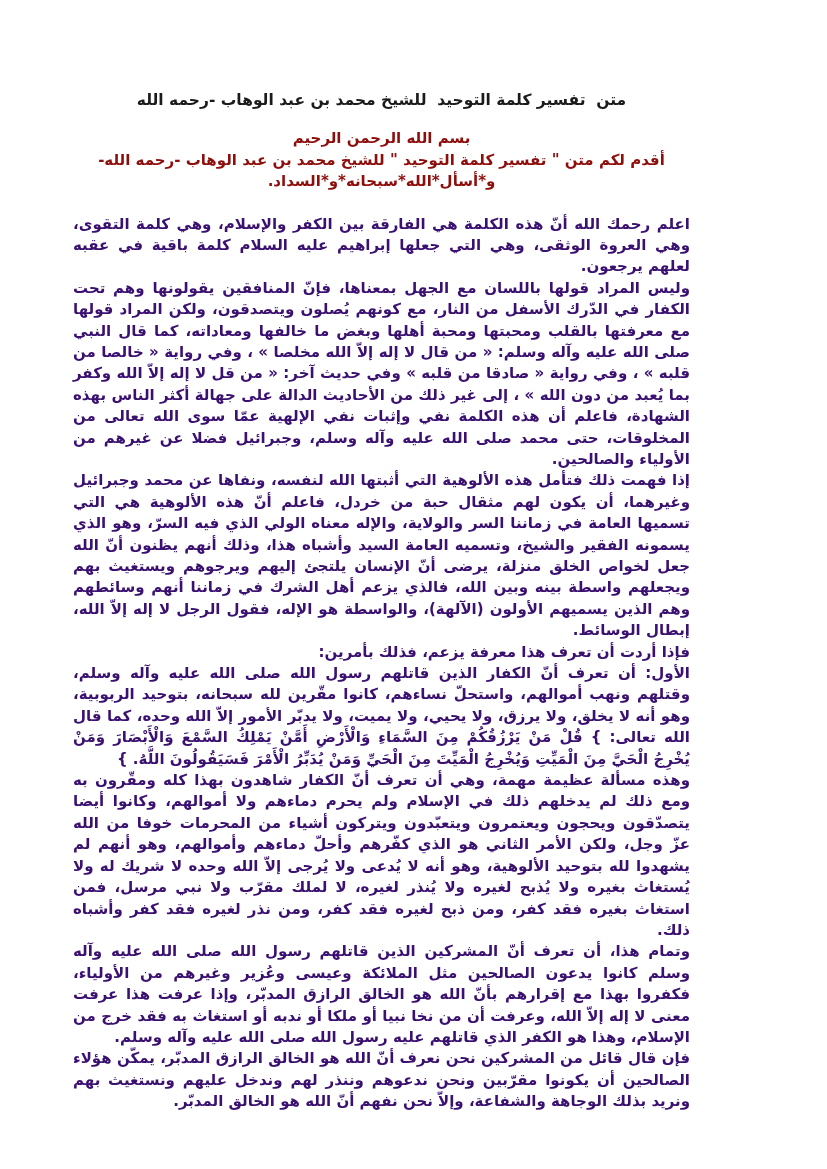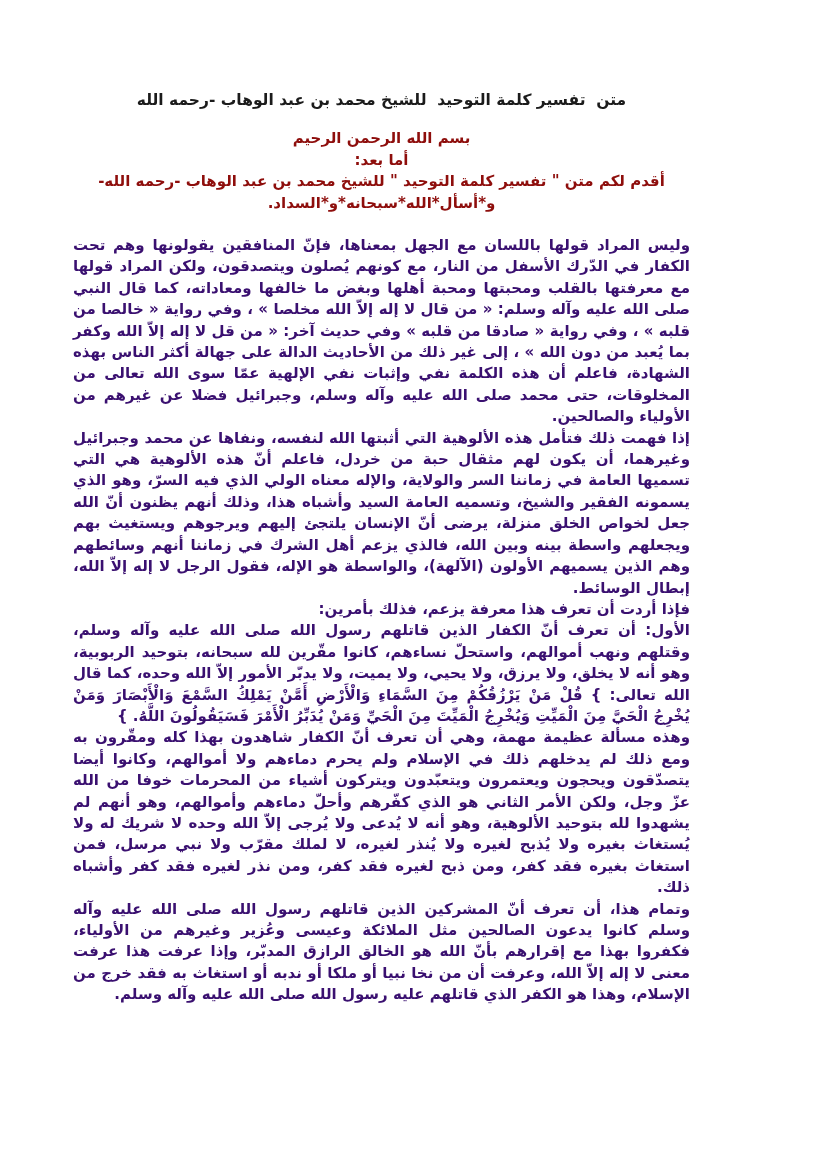--- a/index.html
+++ b/index.html
@@ -54,26 +54,27 @@
   }
 </style>
 </head>
 <body>
 
 <div class="page">
   <h1 class="doc-title">متن  تفسير كلمة التوحيد  للشيخ محمد بن عبد الوهاب -رحمه الله</h1>
 
   <div class="intro">
       <p>بسم الله الرحمن الرحيم</p>
-      <p>أما بعد:</p>
       <p>أقدم لكم متن " تفسير كلمة التوحيد " للشيخ محمد بن عبد الوهاب -رحمه الله-</p>
       <p>و*أسأل*الله*سبحانه*و*السداد.</p>
     </div>
 
   <div class="body-text">
+      <p>اعلم رحمك الله أنّ هذه الكلمة هي الفارقة بين الكفر والإسلام، وهي كلمة التقوى، وهي العروة الوثقى، وهي التي جعلها إبراهيم عليه السلام كلمة باقية في عقبه لعلهم يرجعون.</p>
       <p>وليس المراد قولها باللسان مع الجهل بمعناها، فإنّ المنافقين يقولونها وهم تحت الكفار في الدّرك الأسفل من النار، مع كونهم يُصلون ويتصدقون، ولكن المراد قولها مع معرفتها بالقلب ومحبتها ومحبة أهلها وبغض ما خالفها ومعاداته، كما قال النبي صلى الله عليه وآله وسلم: « من قال لا إله إلاّ الله مخلصا » ، وفي رواية « خالصا من قلبه » ، وفي رواية « صادقا من قلبه » وفي حديث آخر: « من قل لا إله إلاّ الله وكفر بما يُعبد من دون الله » ، إلى غير ذلك من الأحاديث الدالة على جهالة أكثر الناس بهذه الشهادة، فاعلم أن هذه الكلمة نفي وإثبات نفي الإلهية عمّا سوى الله تعالى من المخلوقات، حتى محمد صلى الله عليه وآله وسلم، وجبرائيل فضلا عن غيرهم من الأولياء والصالحين.</p>
       <p>إذا فهمت ذلك فتأمل هذه الألوهية التي أثبتها الله لنفسه، ونفاها عن محمد وجبرائيل وغيرهما، أن يكون لهم مثقال حبة من خردل، فاعلم أنّ هذه الألوهية هي التي تسميها العامة في زماننا السر والولاية، والإله معناه الولي الذي فيه السرّ، وهو الذي يسمونه الفقير والشيخ، وتسميه العامة السيد وأشباه هذا، وذلك أنهم يظنون أنّ الله جعل لخواص الخلق منزلة، يرضى أنّ الإنسان يلتجئ إليهم ويرجوهم ويستغيث بهم ويجعلهم واسطة بينه وبين الله، فالذي يزعم أهل الشرك في زماننا أنهم وسائطهم وهم الذين يسميهم الأولون (الآلهة)، والواسطة هو الإله، فقول الرجل لا إله إلاّ الله، إبطال الوسائط.</p>
       <p>فإذا أردت أن تعرف هذا معرفة يزعم، فذلك بأمرين:</p>
       <p>الأول: أن تعرف أنّ الكفار الذين قاتلهم رسول الله صلى الله عليه وآله وسلم، وقتلهم ونهب أموالهم، واستحلّ نساءهم، كانوا مقّرين لله سبحانه، بتوحيد الربوبية، وهو أنه لا يخلق، ولا يرزق، ولا يحيي، ولا يميت، ولا يدبّر الأمور إلاّ الله وحده، كما قال الله تعالى: } قُلْ مَنْ يَرْزُقُكُمْ مِنَ السَّمَاءِ وَالْأَرْضِ أَمَّنْ يَمْلِكُ السَّمْعَ وَالْأَبْصَارَ وَمَنْ يُخْرِجُ الْحَيَّ مِنَ الْمَيِّتِ وَيُخْرِجُ الْمَيِّتَ مِنَ الْحَيِّ وَمَنْ يُدَبِّرُ الْأَمْرَ فَسَيَقُولُونَ اللَّهُ. }</p>
       <p>وهذه مسألة عظيمة مهمة، وهي أن تعرف أنّ الكفار شاهدون بهذا كله ومقّرون به ومع ذلك لم يدخلهم ذلك في الإسلام ولم يحرم دماءهم ولا أموالهم، وكانوا أيضا يتصدّقون ويحجون ويعتمرون ويتعبّدون ويتركون أشياء من المحرمات خوفا من الله عزّ وجل، ولكن الأمر الثاني هو الذي كفّرهم وأحلّ دماءهم وأموالهم، وهو أنهم لم يشهدوا لله بتوحيد الألوهية، وهو أنه لا يُدعى ولا يُرجى إلاّ الله وحده لا شريك له ولا يُستغاث بغيره ولا يُذبح لغيره ولا يُنذر لغيره، لا لملك مقرّب ولا نبي مرسل، فمن استغاث بغيره فقد كفر، ومن ذبح لغيره فقد كفر، ومن نذر لغيره فقد كفر وأشباه ذلك.</p>
       <p>وتمام هذا، أن تعرف أنّ المشركين الذين قاتلهم رسول الله صلى الله عليه وآله وسلم كانوا يدعون الصالحين مثل الملائكة وعيسى وعُزير وغيرهم من الأولياء، فكفروا بهذا مع إقرارهم بأنّ الله هو الخالق الرازق المدبّر، وإذا عرفت هذا عرفت معنى لا إله إلاّ الله، وعرفت أن من نخا نبيا أو ملكا أو ندبه أو استغاث به فقد خرج من الإسلام، وهذا هو الكفر الذي قاتلهم عليه رسول الله صلى الله عليه وآله وسلم.</p>
+      <p>فإن قال قائل من المشركين نحن نعرف أنّ الله هو الخالق الرازق المدبّر، يمكّن هؤلاء الصالحين أن يكونوا مقرّبين ونحن ندعوهم وننذر لهم وندخل عليهم ونستغيث بهم ونريد بذلك الوجاهة والشفاعة، وإلاّ نحن نفهم أنّ الله هو الخالق المدبّر.</p>
     </div>
 </div>
 
 </body></html>

